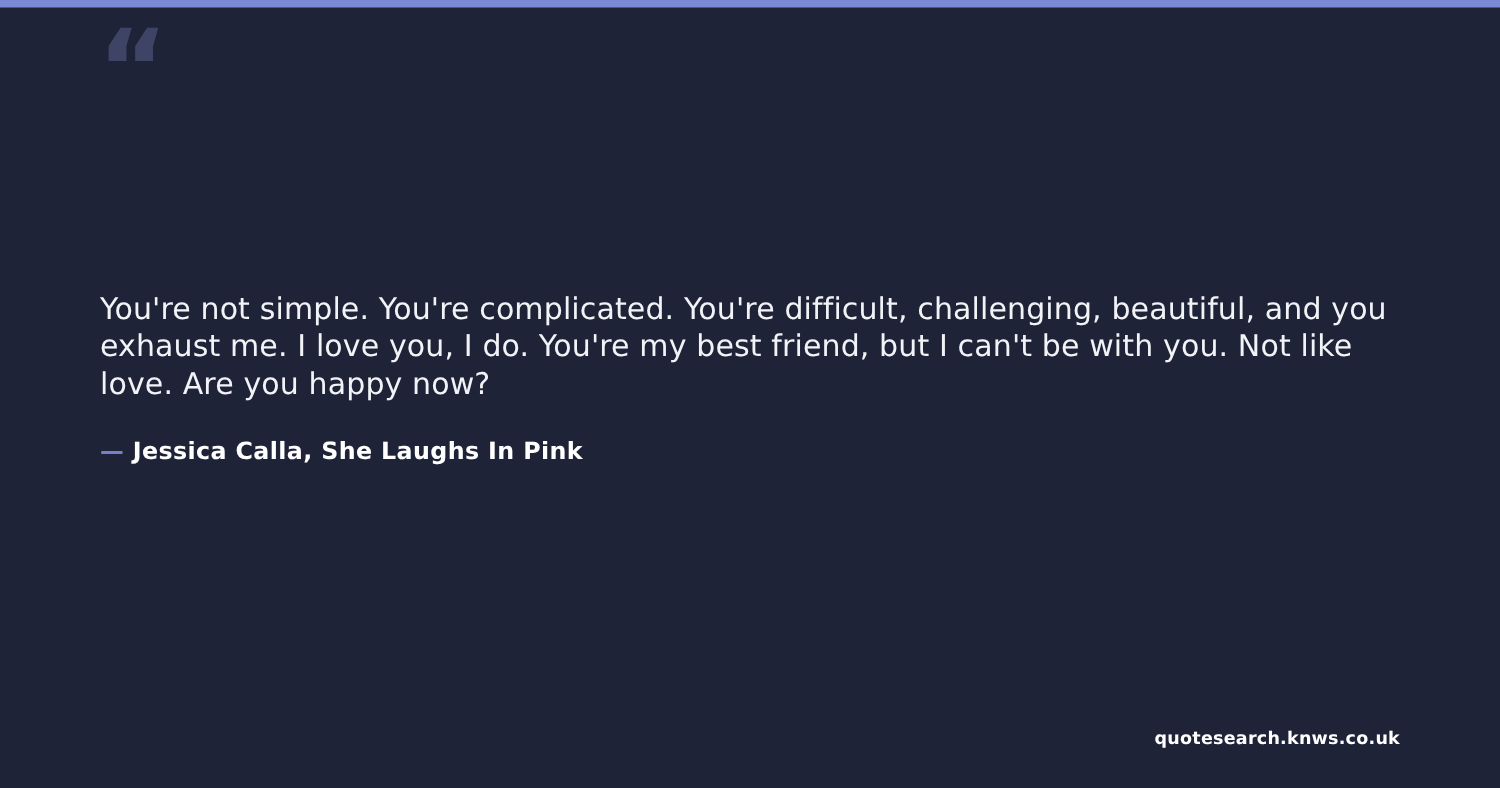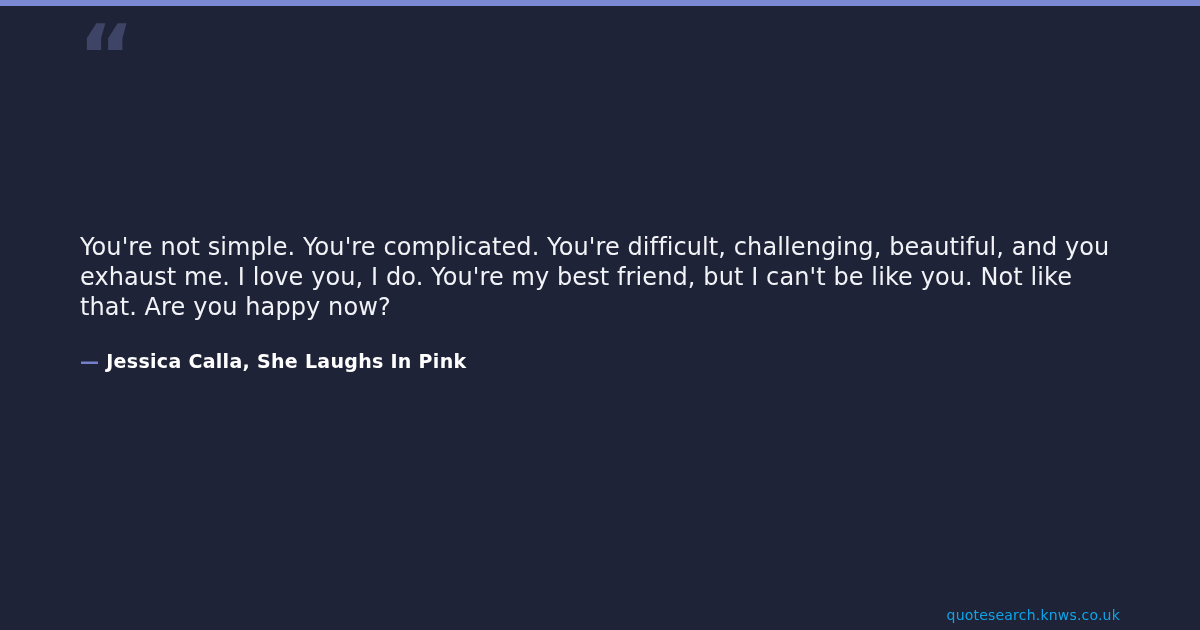--- a/index.html
+++ b/index.html
@@ -80,39 +80,39 @@
   }
 
   .attribution .source {
     color: #ffffff;
   }
 
   
   .watermark {
     position: absolute;
     right: 80px;
-    bottom: 7px;
+    bottom: 31px;
     font-family: "DejaVu Sans", "Liberation Sans", sans-serif;
     font-size: 14px;
-    font-weight: 400;
-    color: #0ea5e9;
+    font-weight: 700;
+    color: #ffffff;
     letter-spacing: 0.2px;
   }
 </style>
 </head>
 <body>
 
 <div class="quote-card">
 
   <div class="accent-bar"></div>
 
   <div class="quote-glyph">“</div>
 
   <div class="body-block">
-    <p class="quote-text">You're not simple. You're complicated. You're difficult, challenging, beautiful, and you exhaust me. I love you, I do. You're my best friend, but I can't be like you. Not like that. Are you happy now?</p>
+    <p class="quote-text">You're not simple. You're complicated. You're difficult, challenging, beautiful, and you exhaust me. I love you, I do. You're my best friend, but I can't be with you. Not like love. Are you happy now?</p>
 
     <p class="attribution">
       <span class="dash">—</span>
       <span class="source">Jessica Calla, She Laughs In Pink</span>
     </p>
   </div>
 
   <div class="watermark">quotesearch.knws.co.uk</div>
 
 </div>

